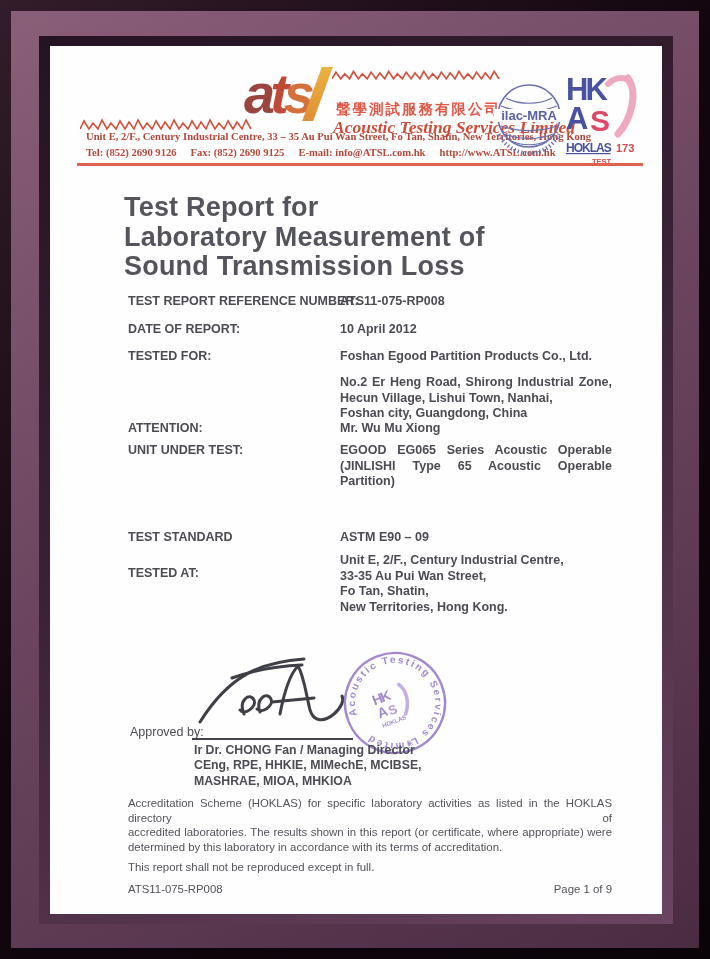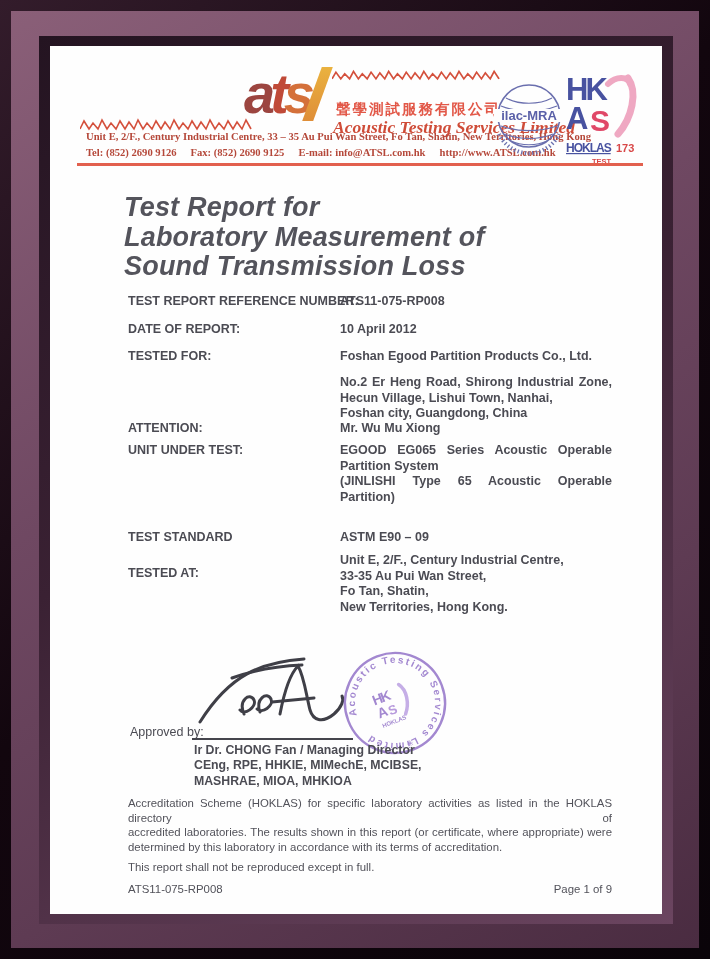--- a/index.html
+++ b/index.html
@@ -28,21 +28,21 @@
   .addr{position:absolute;left:36px;top:85px;font-family:"Liberation Serif",serif;font-weight:bold;
       font-size:10.6px;color:#b5483a;white-space:nowrap;}
   .contact{position:absolute;left:36px;top:101px;font-family:"Liberation Serif",serif;font-weight:bold;
       font-size:10.6px;color:#b5483a;display:flex;gap:14px;white-space:nowrap;}
   .ilac{position:absolute;left:444px;top:34px;}
   .hkas{position:absolute;left:516px;top:26px;}
   .rule{position:absolute;left:27px;top:117px;width:566px;height:2.5px;background:#e2604e;}
 
   
   .title{position:absolute;left:74px;top:147px;font-size:27px;font-weight:bold;
-         color:#54545c;line-height:29.5px;letter-spacing:0.2px;font-style:italic;}
+         color:#54545c;line-height:29.5px;letter-spacing:0.2px;}
   .lbl{position:absolute;left:78px;font-weight:bold;font-size:12.5px;color:#4b4b53;white-space:nowrap;}
   .val{position:absolute;left:290px;width:272px;font-weight:bold;font-size:12.5px;
        color:#4b4b53;line-height:15.5px;}
   .jl{text-align:justify;text-align-last:justify;}
 
   
   .sig-svg{position:absolute;left:140px;top:604px;}
   .stamp{position:absolute;left:289px;top:601px;opacity:0.78;transform:rotate(-21deg);}
   .approved{position:absolute;left:80px;top:679px;font-size:12.5px;color:#4b4b53;}
   .sig-line{position:absolute;left:142px;top:692px;width:161px;height:2px;background:#45454d;}
@@ -134,21 +134,20 @@
       <div>Hecun Village, Lishui Town, Nanhai,</div>
       <div>Foshan city, Guangdong, China</div>
     </div>
 
     <div class="lbl" style="top:375px">ATTENTION:</div>
     <div class="val" style="top:375px">Mr. Wu Mu Xiong</div>
 
     <div class="lbl" style="top:397px">UNIT UNDER TEST:</div>
     <div class="val" style="top:397px">
       <div class="jl">EGOOD EG065 Series Acoustic Operable</div>
-      <div>Partition System</div>
       <div class="jl">(JINLISHI Type 65 Acoustic Operable</div>
       <div>Partition)</div>
     </div>
 
     <div class="lbl" style="top:484px">TEST STANDARD</div>
     <div class="val" style="top:484px">ASTM E90 – 09</div>
 
     <div class="lbl" style="top:520px">TESTED AT:</div>
     <div class="val" style="top:507px">
       <div>Unit E, 2/F., Century Industrial Centre,</div>

